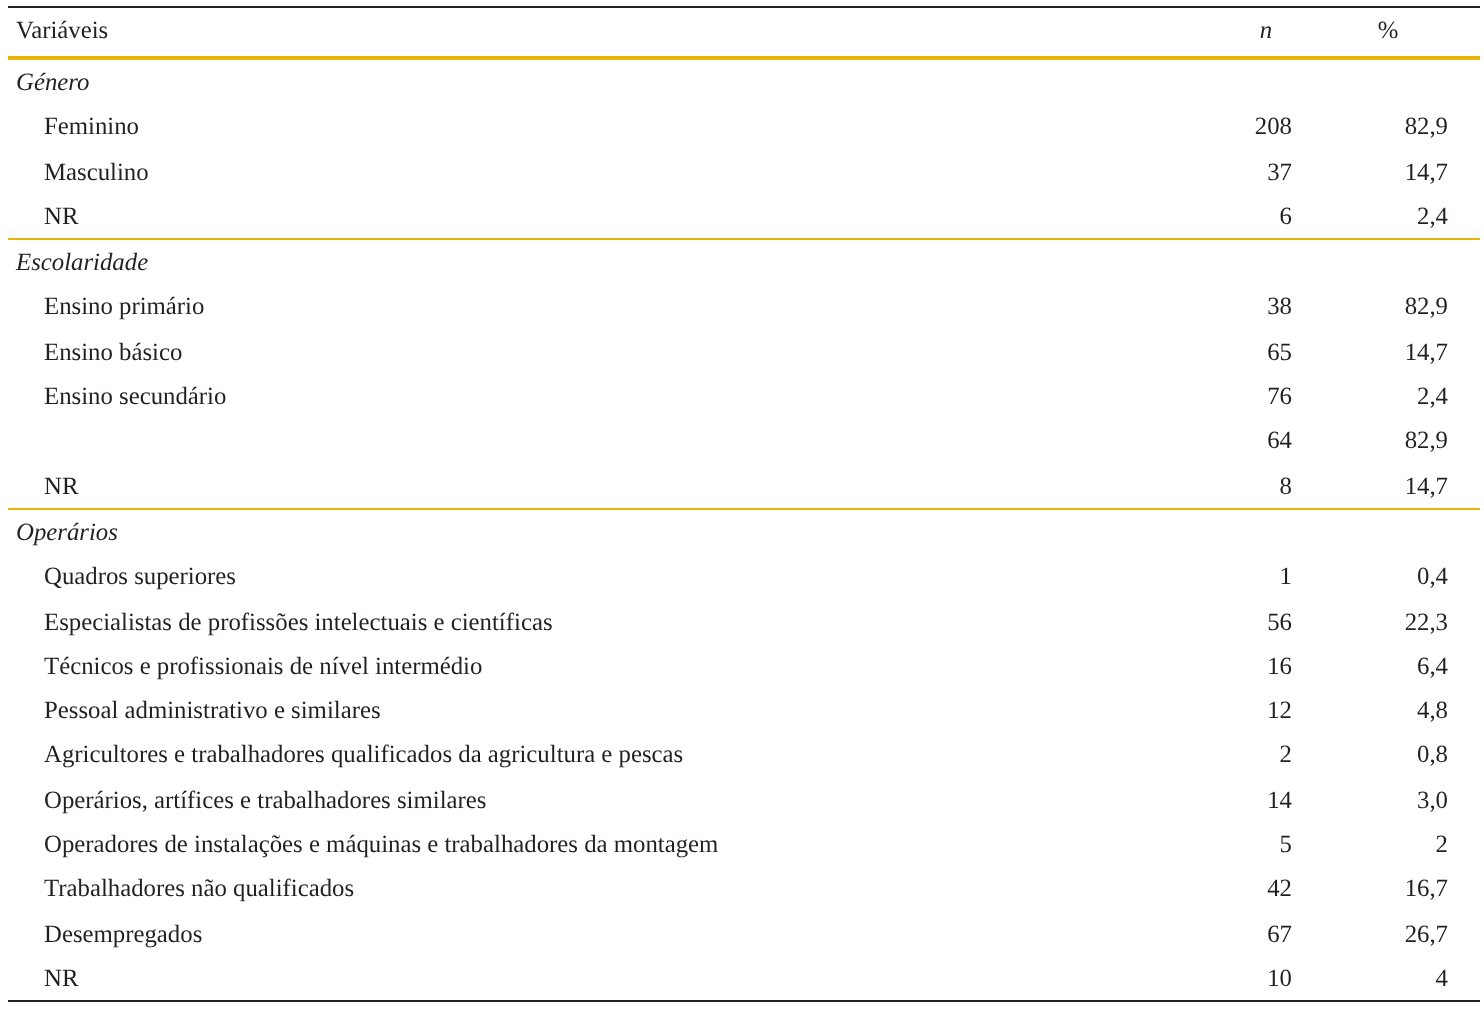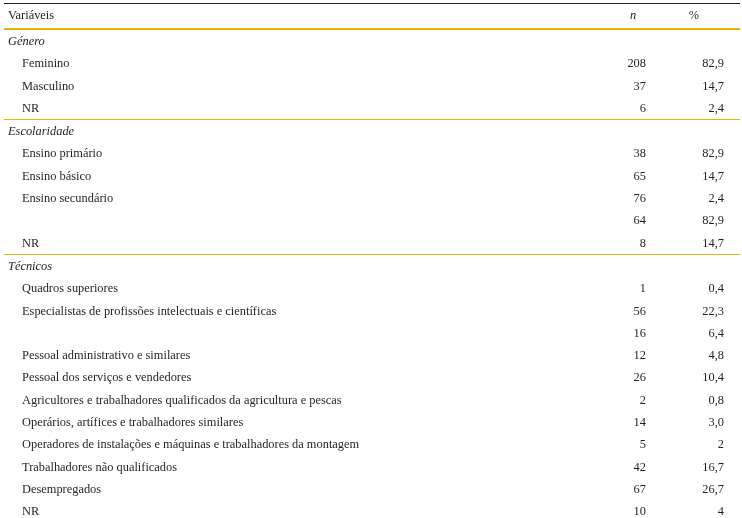--- a/index.html
+++ b/index.html
@@ -79,45 +79,41 @@
     <span class="cell-n">64</span>
     <span class="cell-pct">82,9</span>
   </div>
   <div class="row item">
     <span class="cell-label">NR</span>
     <span class="cell-n">8</span>
     <span class="cell-pct">14,7</span>
   </div>
 
   <div class="row section sep">
-    <span class="cell-label">Técnicos</span>
+    <span class="cell-label">Operários</span>
   </div>
   <div class="row item">
     <span class="cell-label">Quadros superiores</span>
     <span class="cell-n">1</span>
     <span class="cell-pct">0,4</span>
   </div>
   <div class="row item">
     <span class="cell-label">Especialistas de profissões intelectuais e científicas</span>
     <span class="cell-n">56</span>
     <span class="cell-pct">22,3</span>
   </div>
   <div class="row item">
+    <span class="cell-label">Técnicos e profissionais de nível intermédio</span>
     <span class="cell-n">16</span>
     <span class="cell-pct">6,4</span>
   </div>
   <div class="row item">
     <span class="cell-label">Pessoal administrativo e similares</span>
     <span class="cell-n">12</span>
     <span class="cell-pct">4,8</span>
-  </div>
-  <div class="row item">
-    <span class="cell-label">Pessoal dos serviços e vendedores</span>
-    <span class="cell-n">26</span>
-    <span class="cell-pct">10,4</span>
   </div>
   <div class="row item">
     <span class="cell-label">Agricultores e trabalhadores qualificados da agricultura e pescas</span>
     <span class="cell-n">2</span>
     <span class="cell-pct">0,8</span>
   </div>
   <div class="row item">
     <span class="cell-label">Operários, artífices e trabalhadores similares</span>
     <span class="cell-n">14</span>
     <span class="cell-pct">3,0</span>

